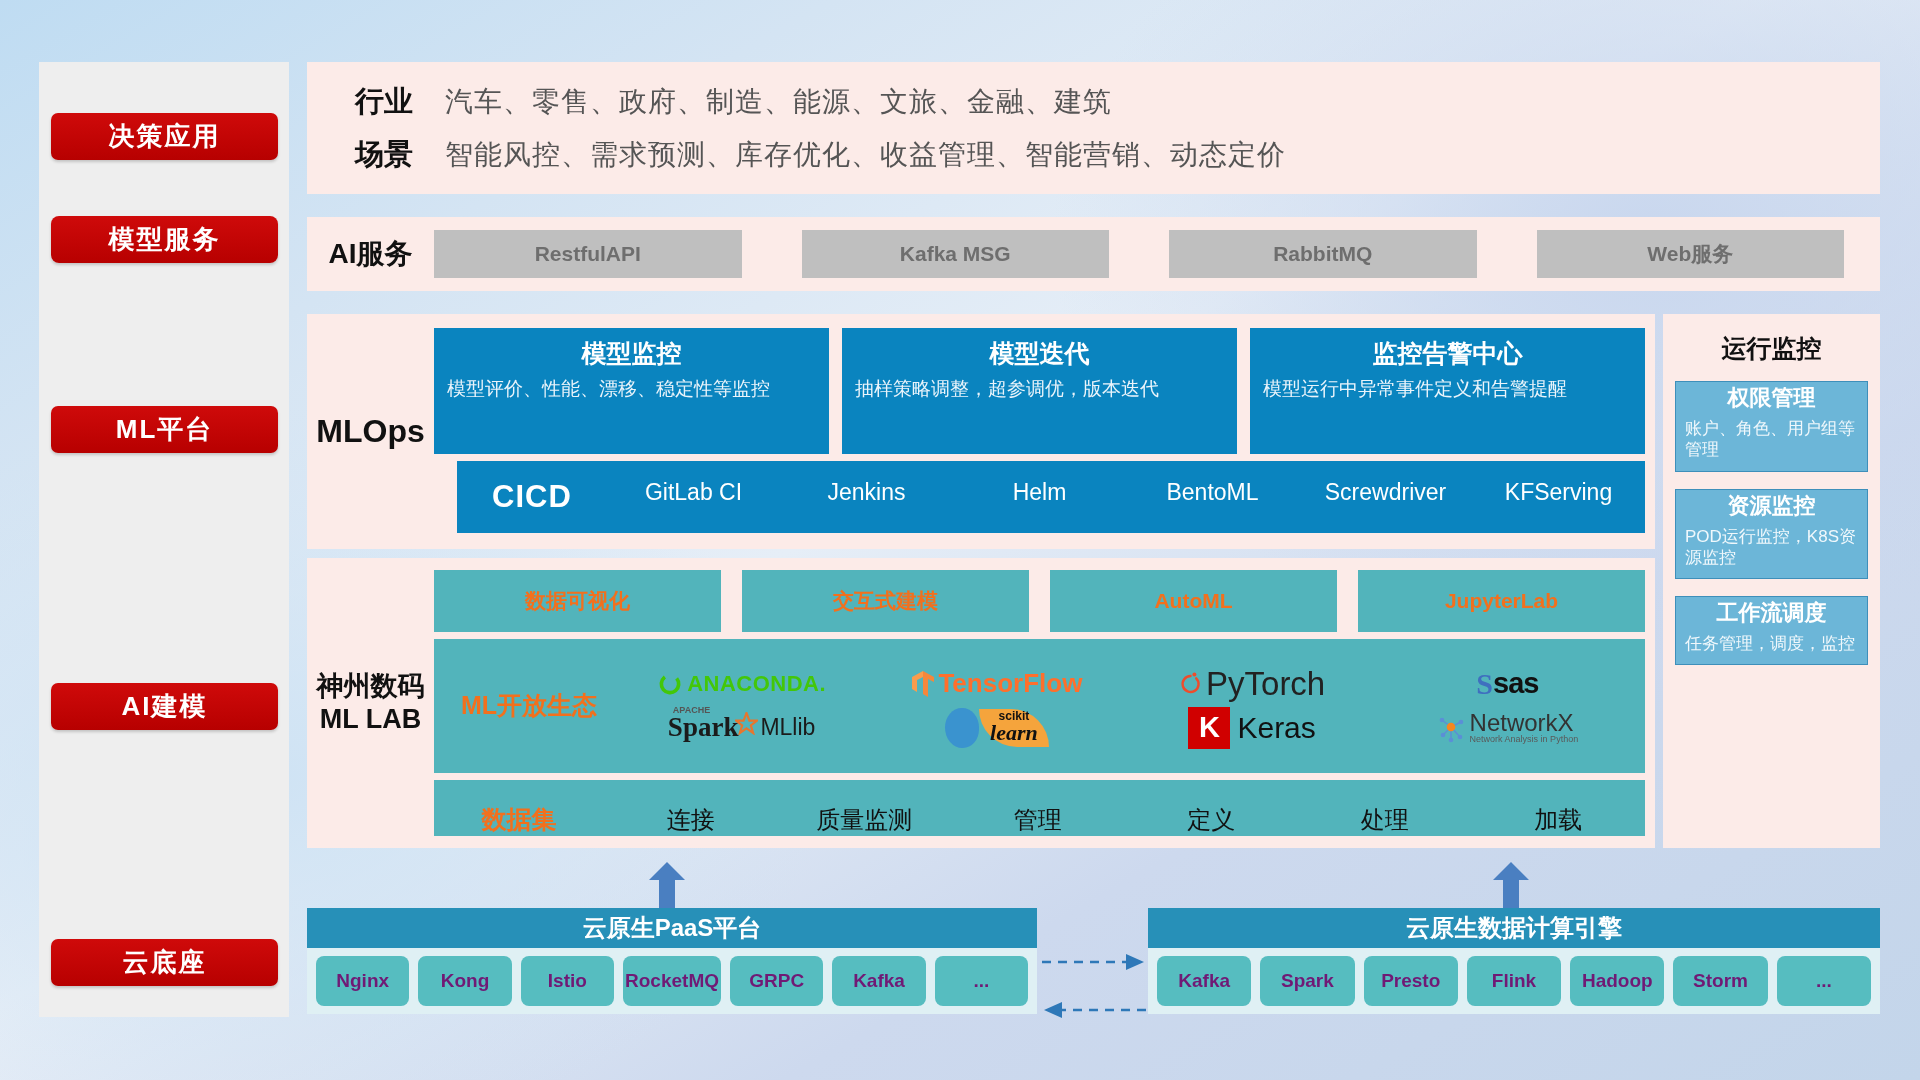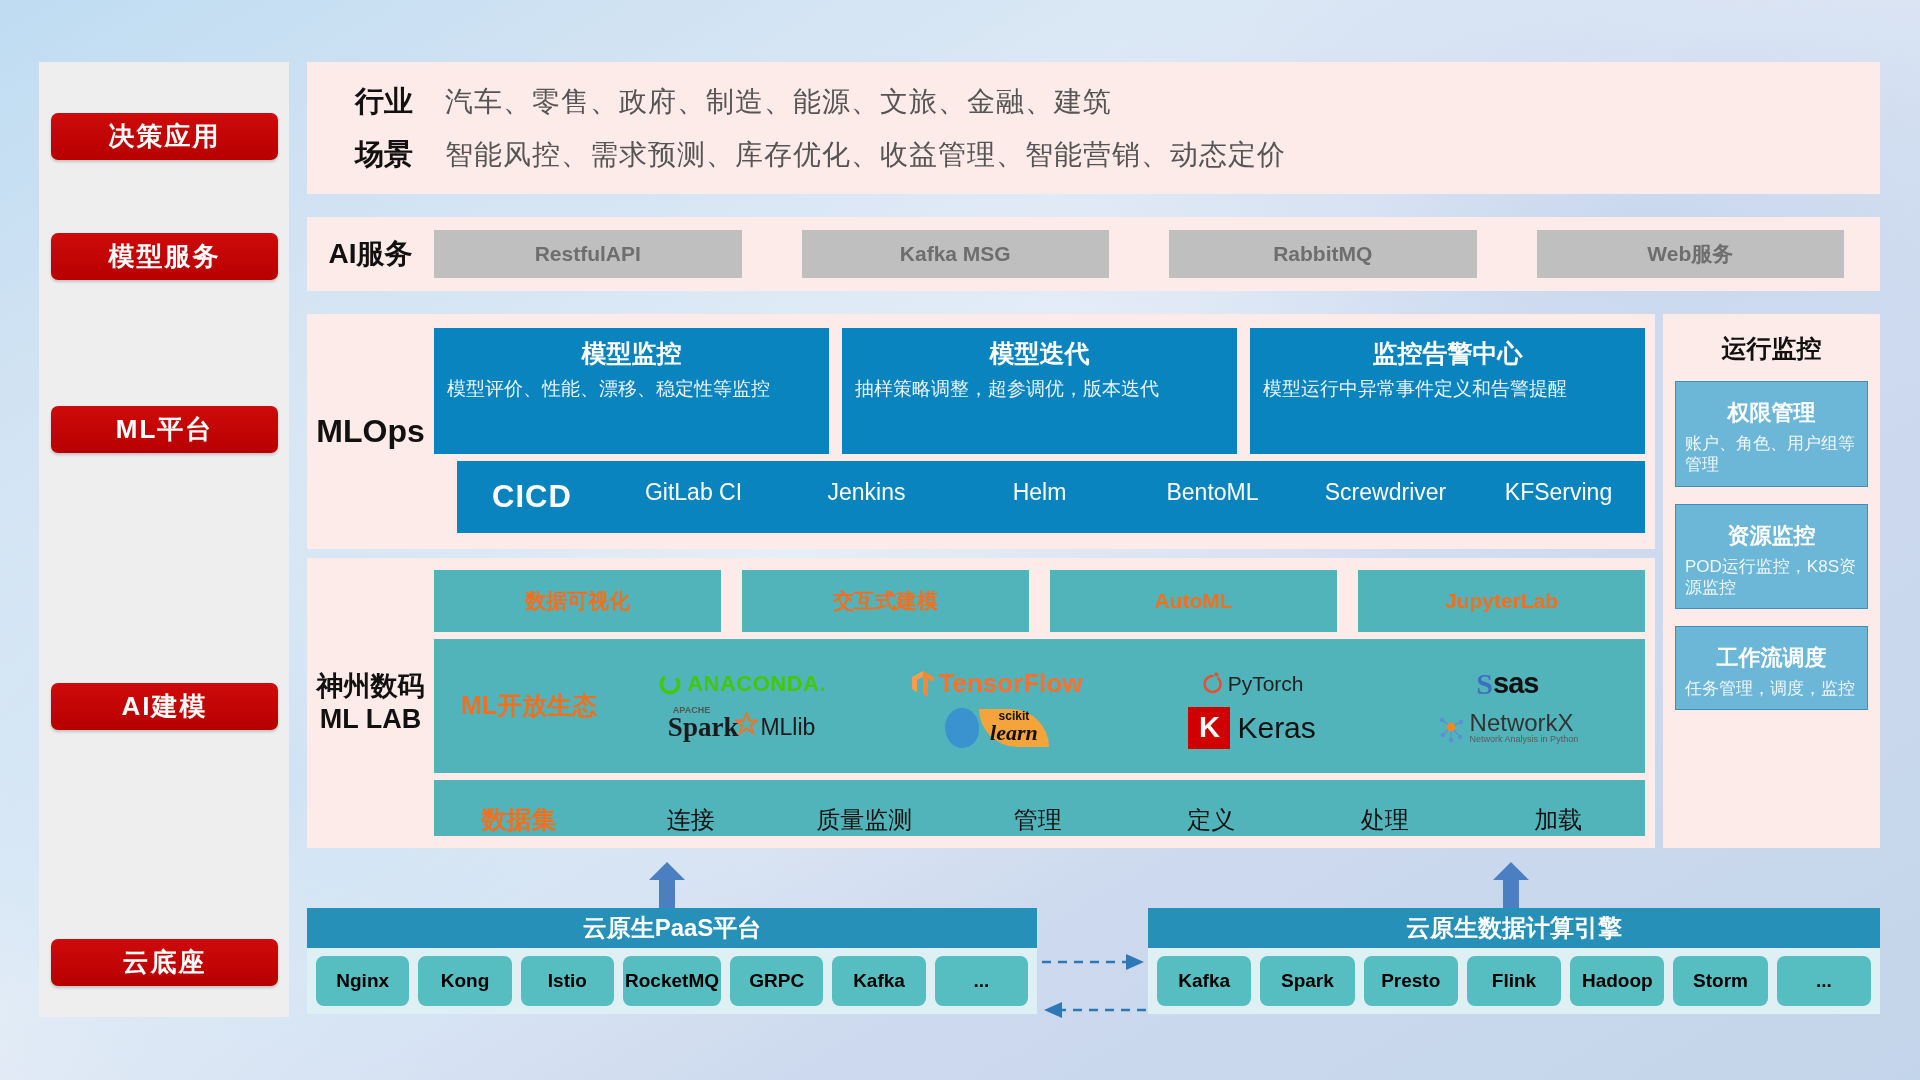--- a/index.html
+++ b/index.html
@@ -20,21 +20,21 @@
     position:absolute; left:39px; top:62px; width:250px; height:955px;
     background:#eeeeee;
   }
   .stage-chip {
     position:absolute; left:51px; width:227px; height:47px;
     background:linear-gradient(180deg,#cf0a0a 0%,#b70000 100%);
     border-radius:7px; color:#fff; font-weight:bold; font-size:26px;
     display:flex; align-items:center; justify-content:center;
     letter-spacing:2px; box-shadow:0 2px 3px rgba(0,0,0,.18);
   }
-  .chip-0 { top:113px; } .chip-1 { top:233px; }
+  .chip-0 { top:113px; } .chip-1 { top:216px;border-radius:8px; }
   .chip-2 { top:406px; } .chip-3 { top:683px; } .chip-4 { top:939px; }
 
   
   .pink { background:#fcebe8; }
 
   
   .panel-industry {
     position:absolute; left:307px; top:62px; width:1573px; height:132px;
     padding:16px 0 0 16px;
   }
@@ -133,36 +133,36 @@
   
   .panel-monitor {
     position:absolute; left:1663px; top:314px; width:217px; height:534px;
     padding:10px 12px;
   }
   .monitor-title {
     text-align:center; font-size:25px; font-weight:bold; margin:8px 0 16px;
   }
   .mon-card {
     background:#6cb6d8; border:1px solid #3e8fba; color:#fff;
-    padding:16px 9px 10px; margin-bottom:17px;
+    padding:1px 9px 10px; margin-bottom:17px;
   }
   .mon-card h5 { font-size:22px; text-align:center; font-weight:bold; margin-bottom:5px; }
   .mon-card p { font-size:17px; line-height:1.25; color:#f0f8fc; }
 
   
   .cloud-panel { position:absolute; }
   .cloud-head {
     background:#2790b8; color:#fff; font-size:24px; font-weight:bold;
     height:40px; display:flex; align-items:center; justify-content:center;
   }
   .cloud-body {
     background:#dff0f4; padding:8px 9px; display:flex; gap:9px;
   }
   .cloud-chip {
-    flex:1; background:#56bdc0; color:#000000; border-radius:8px;
+    flex:1; background:#56bdc0; color:#701a75; border-radius:8px;
     height:50px; font-size:19px; font-weight:bold;
     display:flex; align-items:center; justify-content:center;
     text-align:center; line-height:1.05; padding:15px 2px;
   }
   .cloud-left  { left:307px;  top:908px; width:730px; }
   .cloud-right { left:1148px; top:908px; width:732px; }
 
   .up-arrow { position:absolute; width:44px; height:36px; }
   .up-arrow svg { display:block; }
 
@@ -276,21 +276,21 @@
               <polygon points="12,1 1,7 1,19 6,22 6,10 12,7" fill="#fa9c4c"></polygon>
             </svg>
             <span style="color:#ff6f2c;font-size:26px;font-weight:600;margin-left:3px;">TensorFlow</span>
           </div>
 
           <div class="logo">
             <svg width="23" height="27" viewBox="0 0 23 27">
               <path d="M11.5 6 A8 8 0 1 0 17.2 8.3" fill="none" stroke="#ee4c2c" stroke-width="2.4" stroke-linecap="round"></path>
               <circle cx="15.4" cy="4.6" r="2" fill="#ee4c2c"></circle>
             </svg>
-            <span style="color:#222;font-size:21px;margin-left:4px;">PyTorch</span>
+            <span style="color:#222;font-size:33px;margin-left:4px;">PyTorch</span>
           </div>
 
           <div class="logo">
             <span style="color:#3f6fbf;font-size:30px;font-weight:bold;font-family:'Liberation Serif',serif;">S</span>
             <span style="color:#111;font-size:29px;font-weight:bold;letter-spacing:-1px;">sas</span>
           </div>
 
           <div class="logo">
             <span style="position:relative;display:inline-block;">
               <span style="font-size:9px;color:#555;position:absolute;top:-7px;left:5px;font-weight:bold;">APACHE</span>

